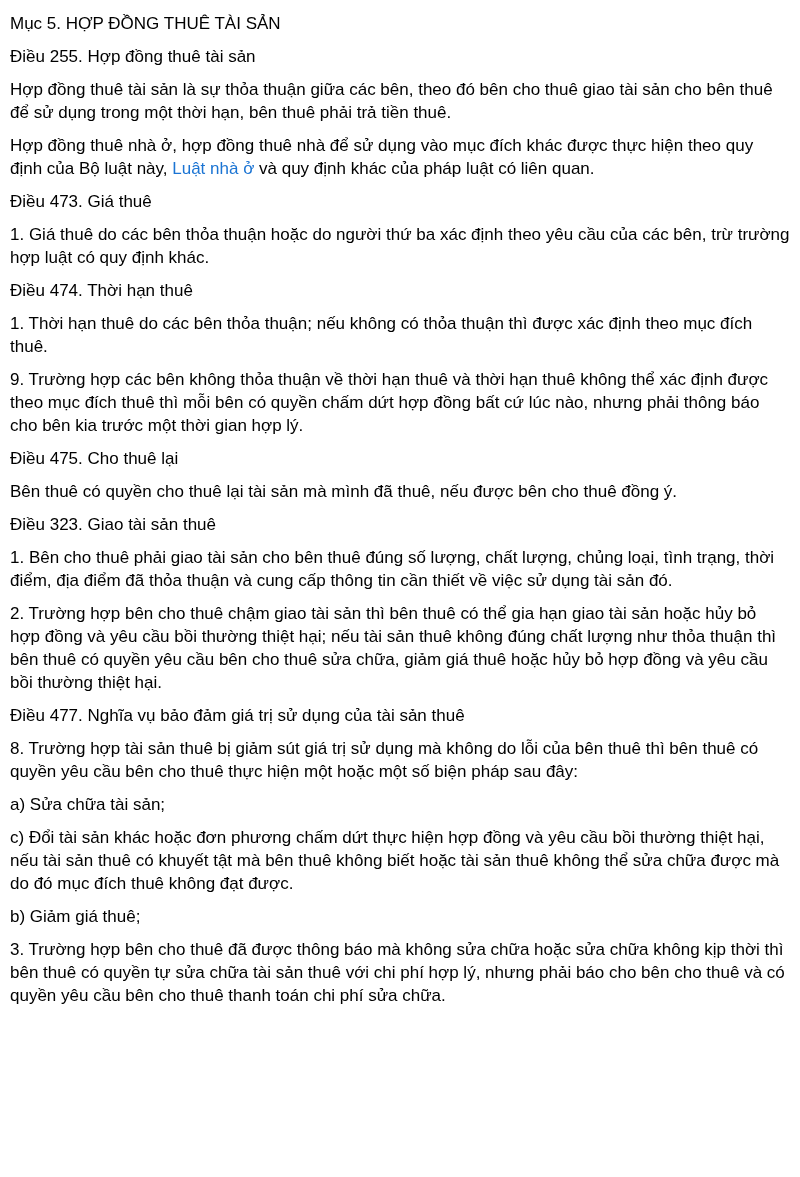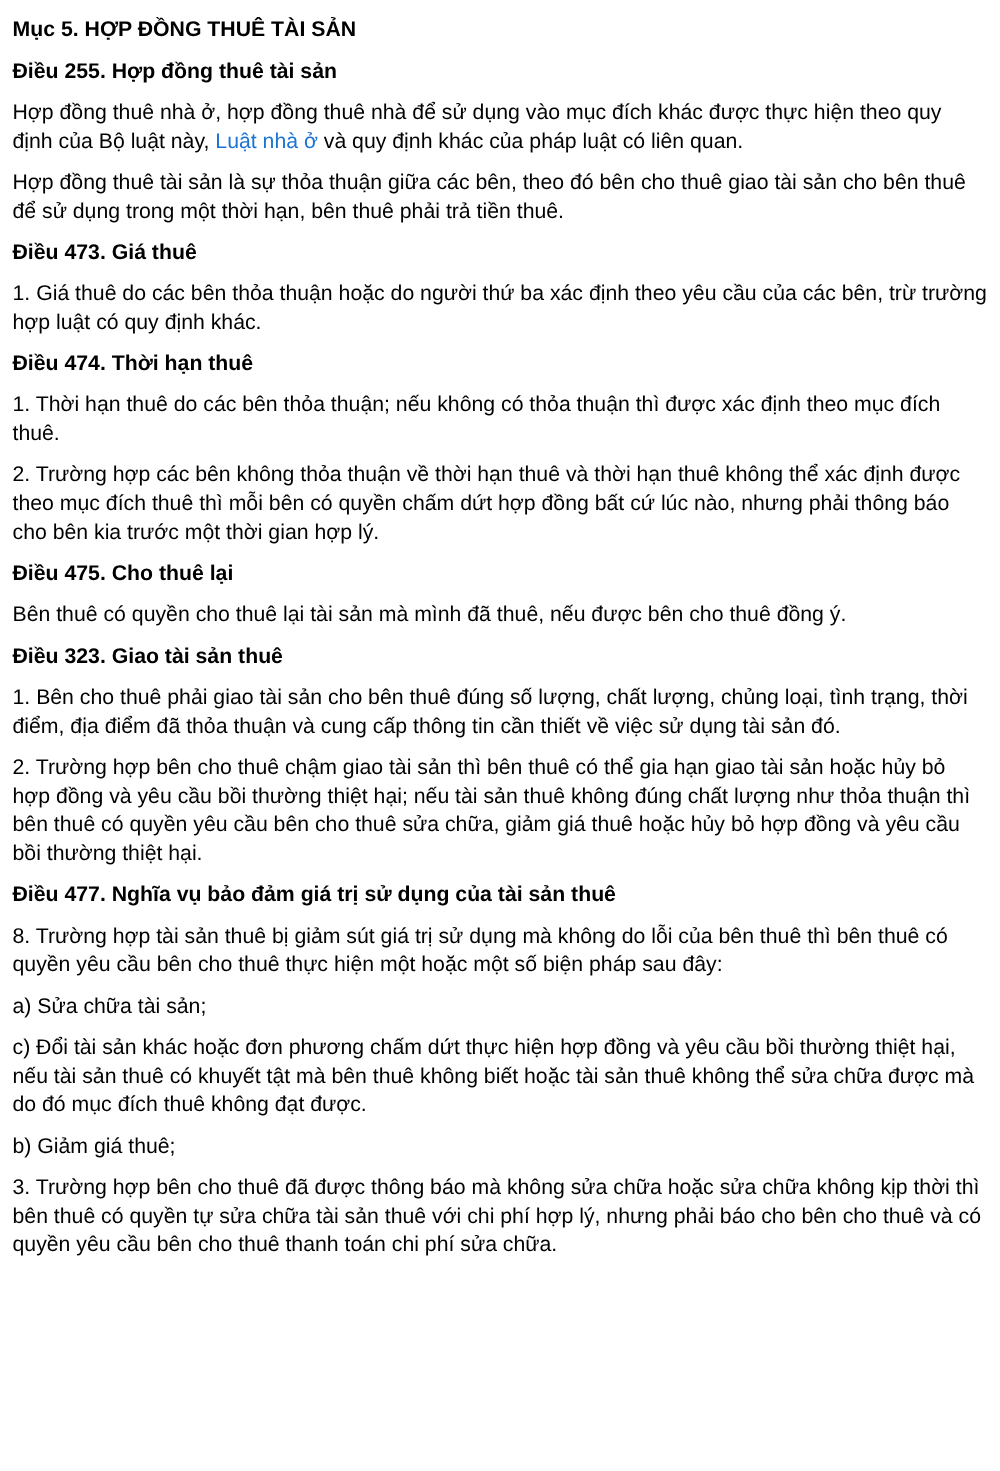--- a/index.html
+++ b/index.html
@@ -14,50 +14,50 @@
     padding: 2px 10px 6px 10px;
     font-family: "Liberation Sans", sans-serif;
     font-size: 17px;
     line-height: 23px;
     color: #000000;
     background: #ffffff;
   }
   .doc h2 {
     font-size: 17px;
     line-height: 23px;
-    font-weight: bold;
+    font-weight: normal;
     margin: 10px 0;
   }
   .doc p {
     margin: 10px 0;
     font-weight: normal;
   }
   .doc a.inline-link {
     color: #1b74d3;
     text-decoration: none;
     cursor: pointer;
   }
 </style>
 </head>
 <body>
 
 <div class="doc">
 
   <h2>Mục 5. HỢP ĐỒNG THUÊ TÀI SẢN</h2>
 
   <h2>Điều 255. Hợp đồng thuê tài sản</h2>
+  <p>Hợp đồng thuê tài sản là sự thỏa thuận giữa các bên, theo đó bên cho thuê giao tài sản cho bên thuê để sử dụng trong một thời hạn, bên thuê phải trả tiền thuê.</p>
   <p><span>Hợp đồng thuê nhà ở, hợp đồng thuê nhà để sử dụng vào mục đích khác được thực hiện theo quy định của Bộ luật này, </span><a class="inline-link" href="#">Luật nhà ở</a><span> và quy định khác của pháp luật có liên quan.</span></p>
-  <p>Hợp đồng thuê tài sản là sự thỏa thuận giữa các bên, theo đó bên cho thuê giao tài sản cho bên thuê để sử dụng trong một thời hạn, bên thuê phải trả tiền thuê.</p>
 
   <h2>Điều 473. Giá thuê</h2>
   <p>1. Giá thuê do các bên thỏa thuận hoặc do người thứ ba xác định theo yêu cầu của các bên, trừ trường hợp luật có quy định khác.</p>
 
   <h2>Điều 474. Thời hạn thuê</h2>
   <p>1. Thời hạn thuê do các bên thỏa thuận; nếu không có thỏa thuận thì được xác định theo mục đích thuê.</p>
-  <p>2. Trường hợp các bên không thỏa thuận về thời hạn thuê và thời hạn thuê không thể xác định được theo mục đích thuê thì mỗi bên có quyền chấm dứt hợp đồng bất cứ lúc nào, nhưng phải thông báo cho bên kia trước một thời gian hợp lý.</p>
+  <p>9. Trường hợp các bên không thỏa thuận về thời hạn thuê và thời hạn thuê không thể xác định được theo mục đích thuê thì mỗi bên có quyền chấm dứt hợp đồng bất cứ lúc nào, nhưng phải thông báo cho bên kia trước một thời gian hợp lý.</p>
 
   <h2>Điều 475. Cho thuê lại</h2>
   <p>Bên thuê có quyền cho thuê lại tài sản mà mình đã thuê, nếu được bên cho thuê đồng ý.</p>
 
   <h2>Điều 323. Giao tài sản thuê</h2>
   <p>1. Bên cho thuê phải giao tài sản cho bên thuê đúng số lượng, chất lượng, chủng loại, tình trạng, thời điểm, địa điểm đã thỏa thuận và cung cấp thông tin cần thiết về việc sử dụng tài sản đó.</p>
   <p>2. Trường hợp bên cho thuê chậm giao tài sản thì bên thuê có thể gia hạn giao tài sản hoặc hủy bỏ hợp đồng và yêu cầu bồi thường thiệt hại; nếu tài sản thuê không đúng chất lượng như thỏa thuận thì bên thuê có quyền yêu cầu bên cho thuê sửa chữa, giảm giá thuê hoặc hủy bỏ hợp đồng và yêu cầu bồi thường thiệt hại.</p>
 
   <h2>Điều 477. Nghĩa vụ bảo đảm giá trị sử dụng của tài sản thuê</h2>
   <p>8. Trường hợp tài sản thuê bị giảm sút giá trị sử dụng mà không do lỗi của bên thuê thì bên thuê có quyền yêu cầu bên cho thuê thực hiện một hoặc một số biện pháp sau đây:</p>

